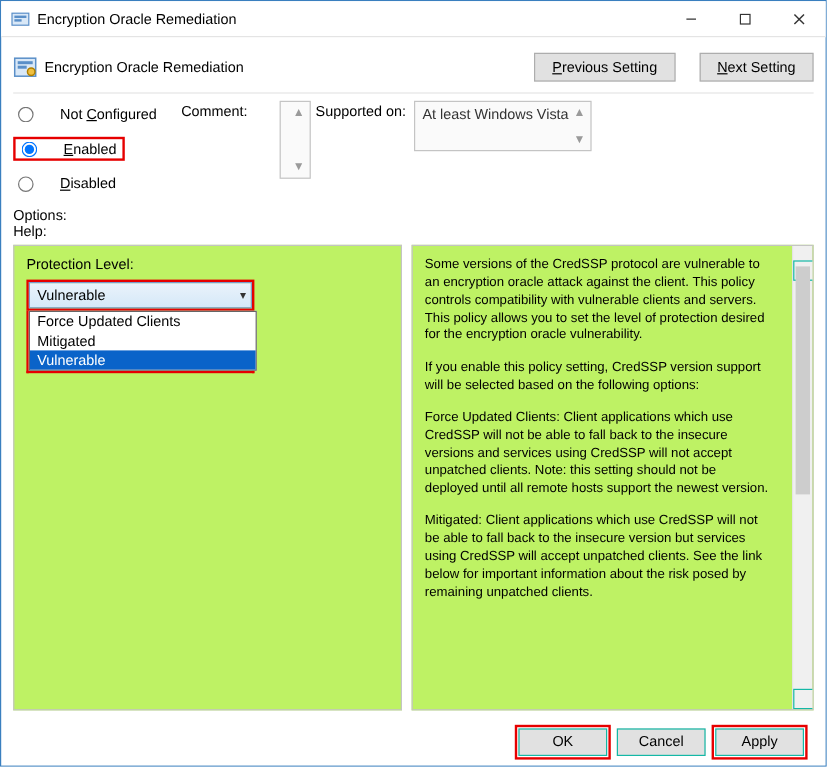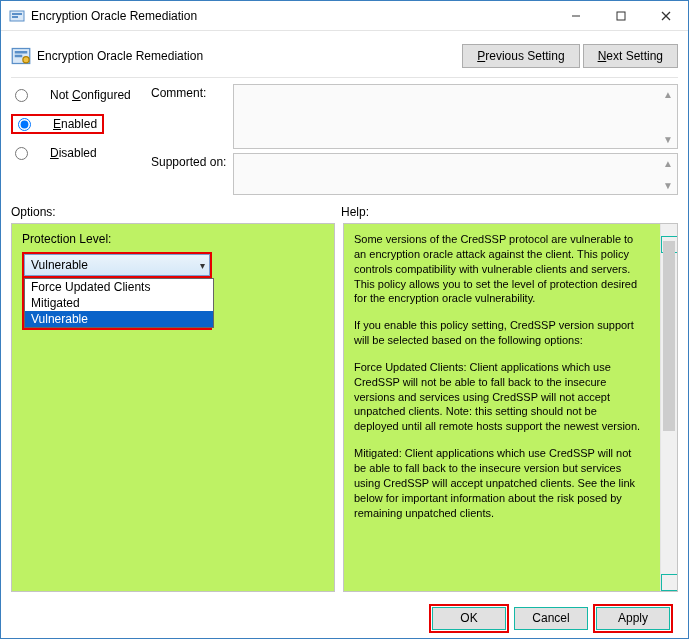--- a/index.html
+++ b/index.html
@@ -51,21 +51,21 @@
     height: 38px;
   }
   .header-icon { width: 20px; height: 20px; margin-right: 6px; }
   .header-title { flex: 1; font-size: 12px; }
   .nav-btn {
     height: 24px;
     padding: 0 14px;
     background: #e1e1e1;
     border: 1px solid #adadad;
     font-size: 12px;
-    margin-left: 3px;
+    margin-left: 20px;
   }
   .nav-btn .u { text-decoration: underline; }
   .sep { height:1px; background:#e4e4e4; margin: 2px 0 6px 0; }
 
   .radio-section {
     display: flex;
     gap: 10px;
   }
   .radio-col {
     width: 130px;
@@ -75,41 +75,41 @@
     padding-top: 2px;
   }
   .radio-item {
     display: flex; align-items: center; gap: 22px;
     padding: 2px 4px;
   }
   .radio-item input { margin:0; width:13px;height:13px;}
   .radio-item .u { text-decoration: underline; }
   .highlight-red { border: 2px solid #e60000; padding: 1px 3px; }
 
-  .fields-col { flex: 1; display: flex; flex-direction: column; gap: 4px; }
+  .fields-col { flex: 1; display: flex; flex-direction: row; gap: 4px; }
   .field-row { display: flex; align-items: flex-start; }
   .field-label { width: 82px; padding-top: 2px; }
   .textarea {
     flex: 1;
     border: 1px solid #c4c4c4;
     background: #fafafa;
     position: relative;
   }
   .comment-box { height: 65px; }
   .supported-box { height: 42px; }
   .textarea .content { padding: 3px 18px 3px 6px; font-size:12px; color:#333;}
   .textarea .scroll-arrow {
     position: absolute; right: 2px; width: 14px; height: 14px;
     display:flex;align-items:center;justify-content:center;
     color:#9a9a9a;font-size:10px;
   }
   .textarea .scroll-arrow.up { top: 2px; }
   .textarea .scroll-arrow.down { bottom: 2px; }
 
-  .labels-row { display:flex; margin-top:10px; }
+  .labels-row { display:flex; margin-top:10px;flex-direction:column; }
   .labels-row .left { width: 330px; }
   .labels-row .right { flex:1; }
 
   .panes {
     display: flex;
     gap: 8px;
     margin-top: 4px;
     flex: 1;
     min-height: 0;
   }
@@ -247,20 +247,21 @@
           <div class="field-label">Comment:</div>
           <div class="textarea comment-box">
             <div class="content"></div>
             <div class="scroll-arrow up">▲</div>
             <div class="scroll-arrow down">▼</div>
           </div>
         </div>
         <div class="field-row">
           <div class="field-label">Supported on:</div>
           <div class="textarea supported-box">
+            <div class="content">At least Windows Vista</div>
             <div class="scroll-arrow up">▲</div>
             <div class="scroll-arrow down">▼</div>
           </div>
         </div>
       </div>
     </div>
 
     <div class="labels-row">
       <div class="left">Options:</div>
       <div class="right">Help:</div>

